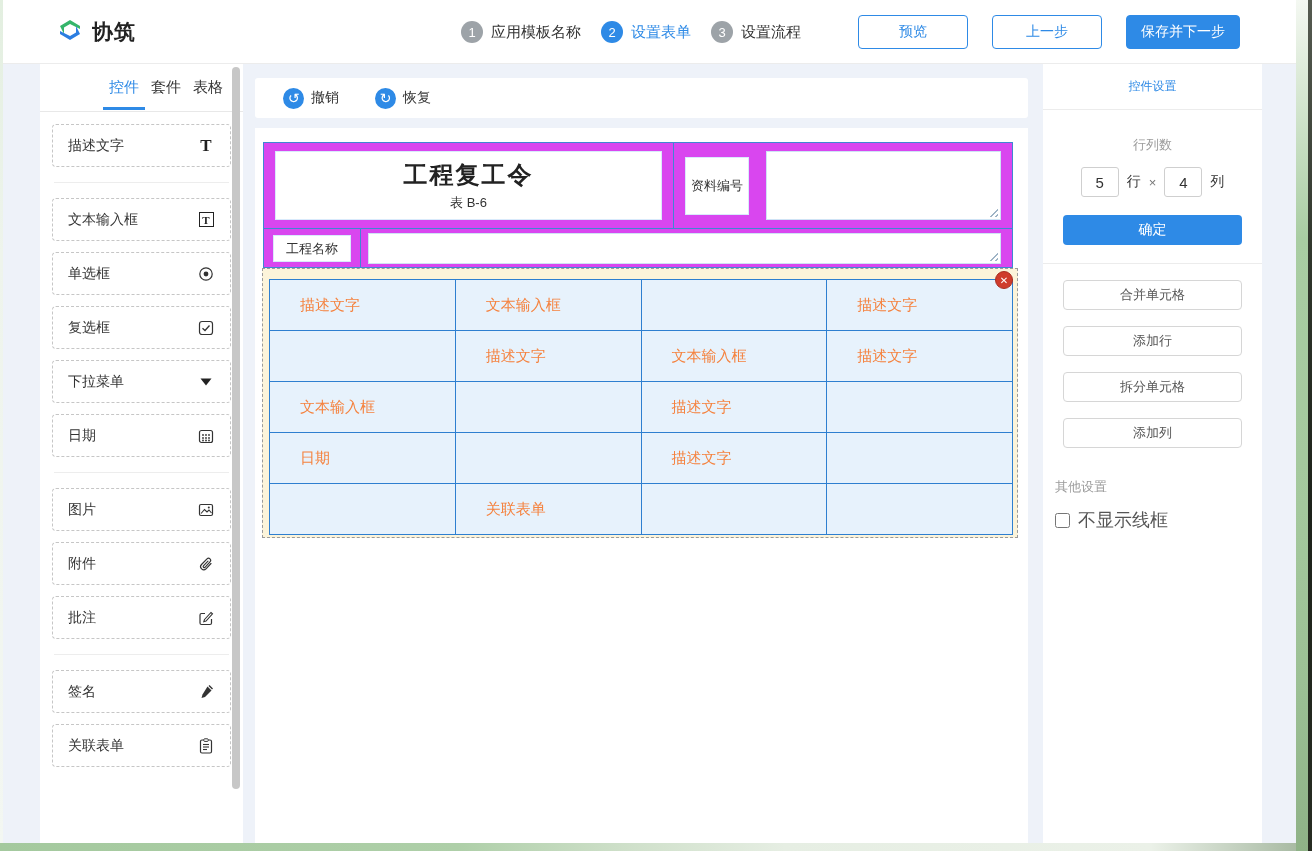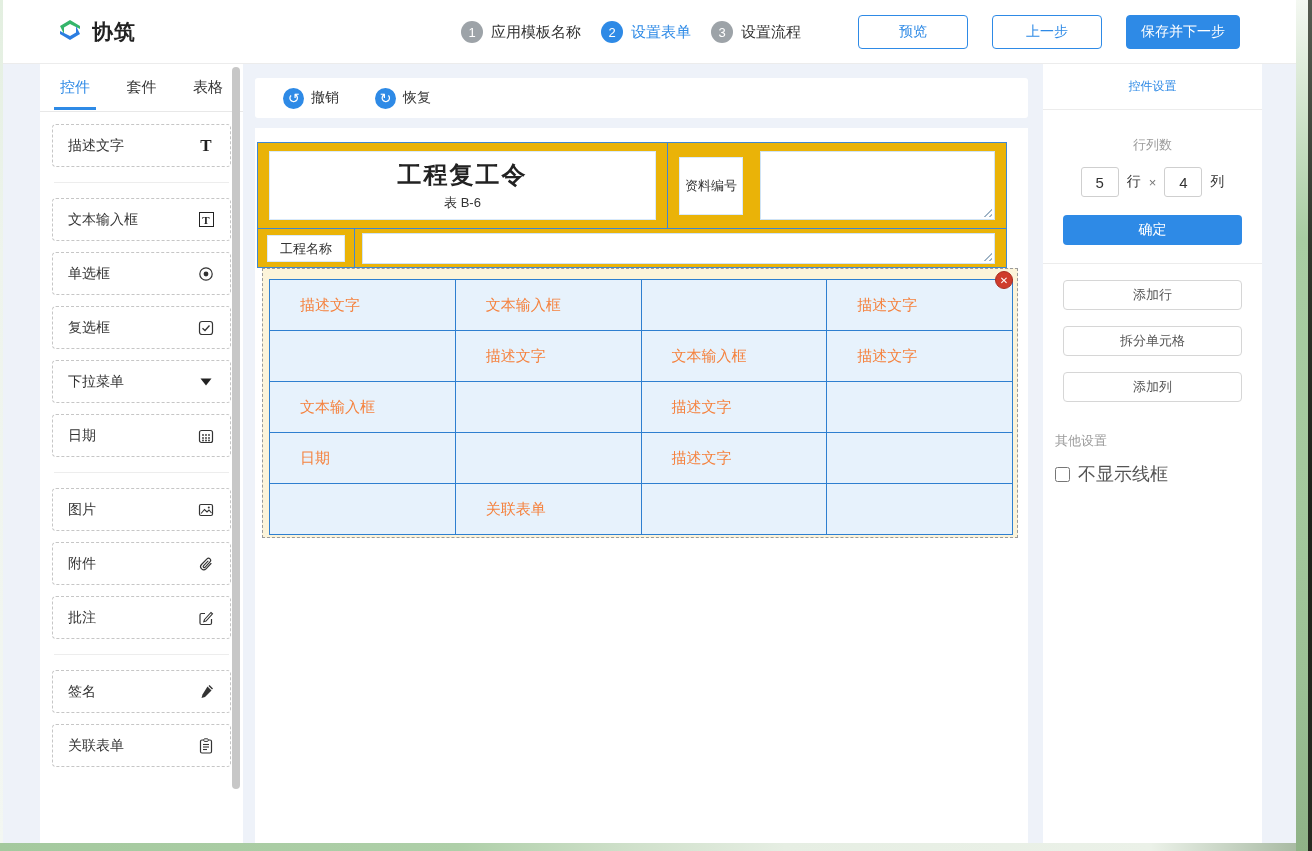--- a/index.html
+++ b/index.html
@@ -30,21 +30,21 @@
   .step.active .step-circle { background:#2e8ae6; }
   .step.active .step-label { color:#2e8ae6; }
   .header-actions { position:absolute; right:56px; top:15px; display:flex; gap:24px; }
   .btn-outline-blue { width:110px; height:34px; background:#fff; border:1px solid #2e8ae6; color:#2e8ae6;
     border-radius:4px; font-size:14px; cursor:pointer; font-family:inherit; }
   .btn-primary { width:114px; height:34px; background:#2e8ae6; border:1px solid #2e8ae6; color:#fff;
     border-radius:4px; font-size:14px; cursor:pointer; font-family:inherit; }
 
   
   .sidebar { position:absolute; left:40px; top:64px; width:203px; height:779px; background:#fff; z-index:5; }
-  .sidebar-tabs { display:flex; justify-content:space-between; padding:0 14px; height:48px; align-items:center;
+  .sidebar-tabs { display:flex; justify-content:flex-end; padding:0 14px; height:48px; align-items:center;
     border-bottom:1px solid #e8e8e8; }
   .tab { font-size:15px; color:#333; padding:13px 6px 10px; cursor:pointer; border-bottom:3px solid transparent; }
   .tab.active { color:#2e8ae6; border-bottom:3px solid #2e8ae6; }
   .widget-list { padding:12px 12px 0 12px; }
   .widget-item { height:43px; border:1px dashed #c6c6c6; border-radius:4px; display:flex; align-items:center;
     justify-content:space-between; padding:0 15px; margin-bottom:11px; background:#fff; cursor:grab; }
   .widget-label { font-size:14px; color:#333; }
   .widget-icon { width:18px; height:18px; display:flex; align-items:center; justify-content:center; color:#333; }
   .widget-icon svg { display:block; }
   .widget-sep { border:none; border-top:1px solid #ededed; margin:15px 2px; }
@@ -57,22 +57,22 @@
   .canvas-toolbar { position:absolute; left:255px; top:78px; width:773px; height:40px; background:#fff;
     border-radius:3px; display:flex; align-items:center; padding-left:28px; gap:36px; z-index:5;}
   .tool-btn { display:flex; align-items:center; gap:7px; cursor:pointer; }
   .tool-circle { width:21px; height:21px; border-radius:50%; background:#2e8ae6; color:#fff; font-size:14px;
     display:flex; align-items:center; justify-content:center; line-height:1; }
   .tool-label { font-size:14px; color:#333; }
 
   .canvas { position:absolute; left:255px; top:128px; width:773px; height:715px; background:#fff; z-index:4; }
 
   
-  .form-head { position:absolute; left:2px; top:14px; width:750px; height:126px;
-    border:1px solid #3f87d2; background:#eab308; }
+  .form-head { position:absolute; left:8px; top:14px; width:750px; height:126px;
+    border:1px solid #3f87d2; background:#d946ef; }
   .fh-row1 { display:flex; height:85px; }
   .fh-title-area { width:410px; border-right:1px solid #3f87d2; padding:8px 11px; }
   .fh-title-box { background:#fff; border:1px solid #d9eafb; height:100%; display:flex; flex-direction:column;
     align-items:center; justify-content:center; }
   .fh-title { font-size:24px; font-weight:bold; color:#222; letter-spacing:2px; }
   .fh-subtitle { font-size:13px; color:#333; margin-top:3px; }
   .fh-docno-area { width:86px; display:flex; align-items:center; justify-content:center; }
   .fh-docno-box { background:#fff; border:1px solid #d9eafb; width:64px; height:58px; display:flex;
     align-items:center; justify-content:center; font-size:13px; color:#333; }
   .fh-input-area { flex:1; padding:8px 11px 8px 6px; }
@@ -376,20 +376,21 @@
     <div class="rowcol-label">行列数</div>
     <div class="rowcol-inputs">
       <input class="rc-input" value="5" style="">
       <span class="rc-unit">行</span>
       <span class="rc-times">×</span>
       <input class="rc-input" value="4" style="">
       <span class="rc-unit">列</span>
     </div>
     <button class="btn-confirm">确定</button>
     <hr class="settings-divider">
+    <button class="btn-plain">合并单元格</button>
     <button class="btn-plain">添加行</button>
     <button class="btn-plain">拆分单元格</button>
     <button class="btn-plain">添加列</button>
     <div class="other-label">其他设置</div>
     <div class="checkbox-row">
       <input type="checkbox" id="hideBorder" style="">
       <label for="hideBorder">不显示线框</label>
     </div>
   </div>
 

